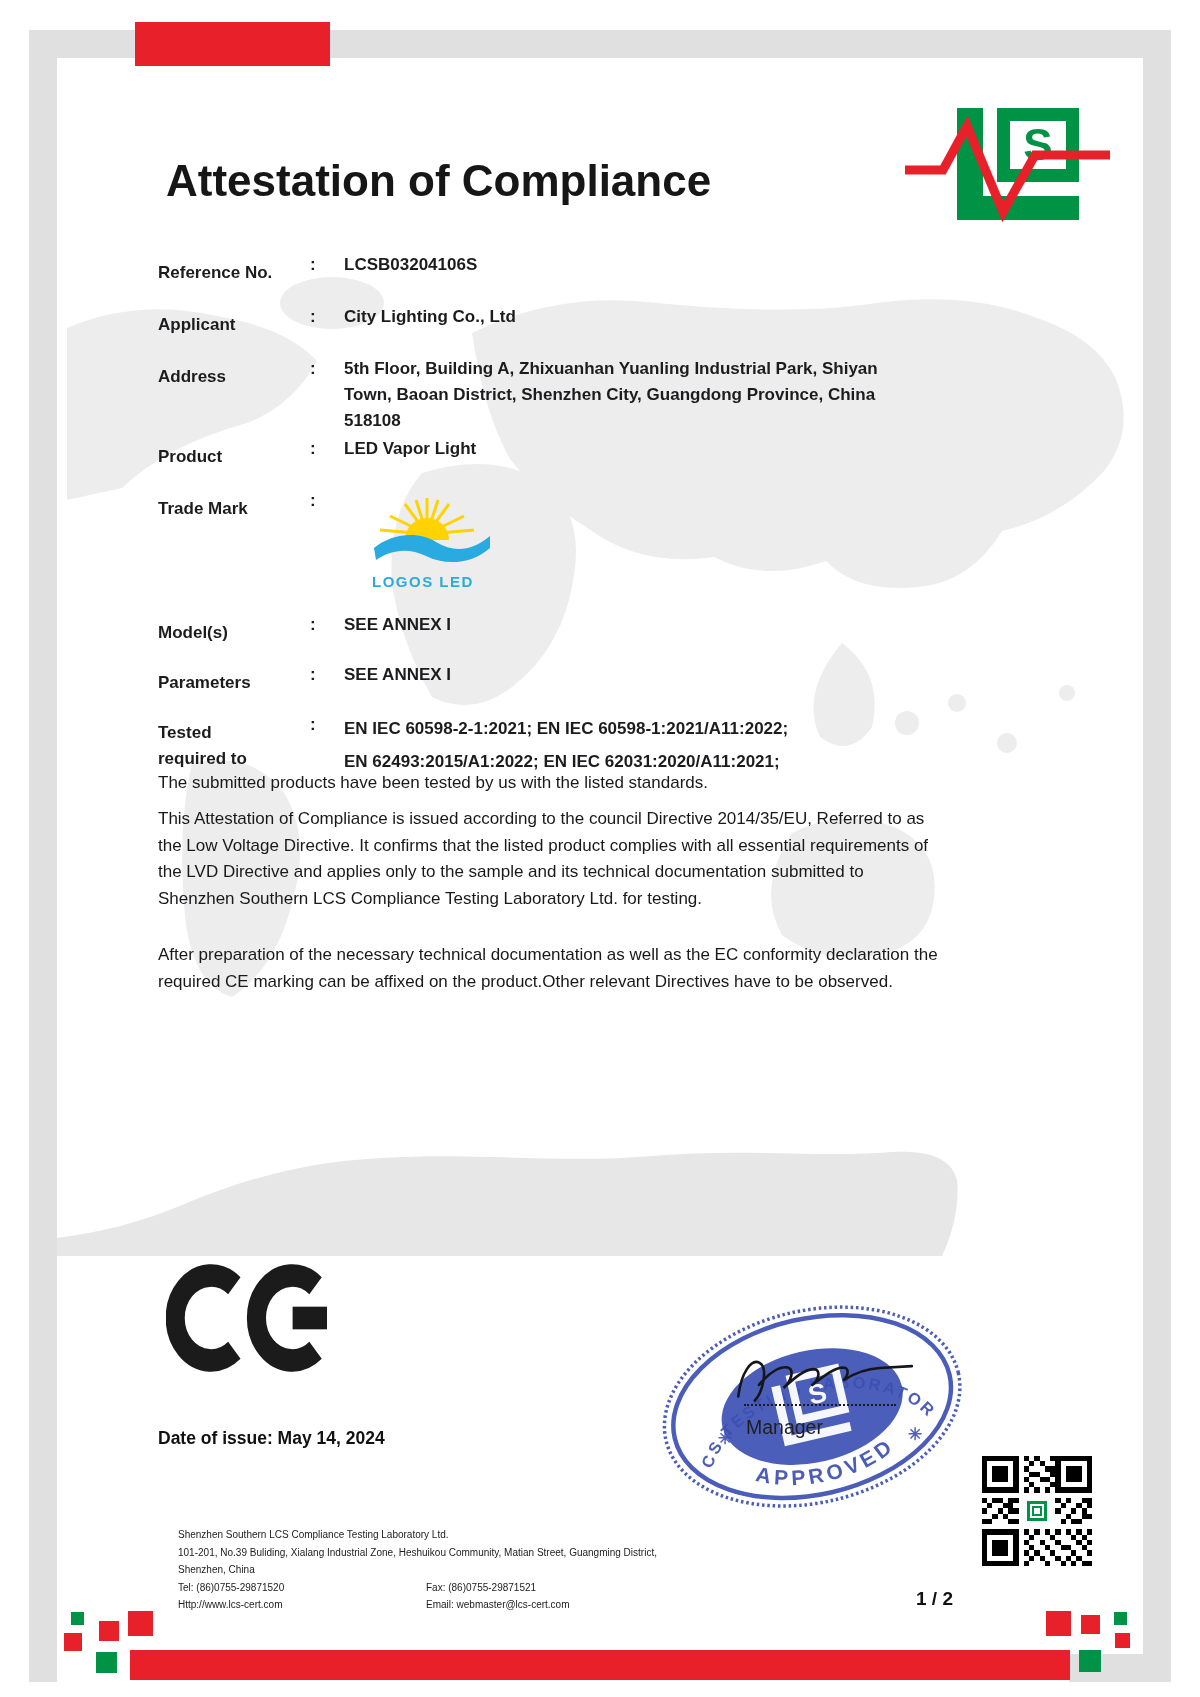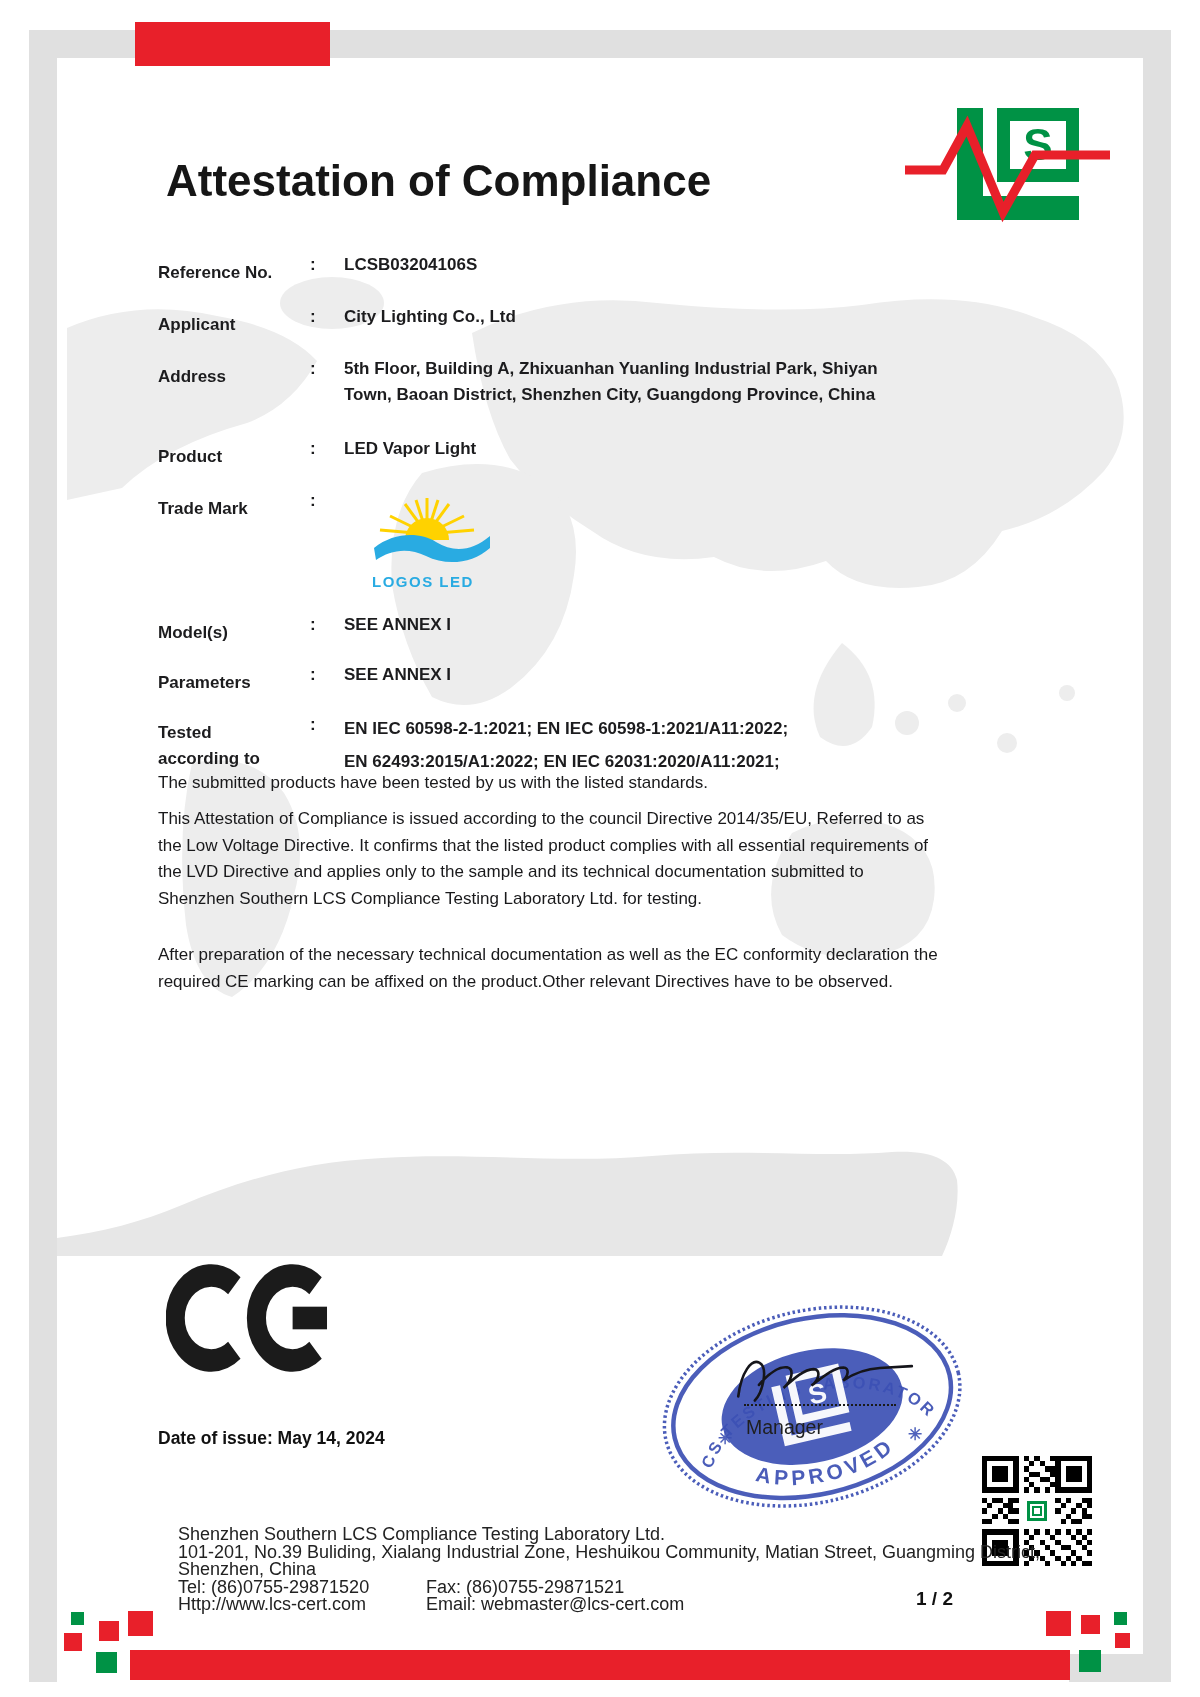--- a/index.html
+++ b/index.html
@@ -39,21 +39,21 @@
 
   .stamp{left:656px;top:1306px;width:318px;height:208px;}
   .stamp svg.seal{position:absolute;left:0;top:0;transform:rotate(-13deg);}
   .stamp .sig{position:absolute;left:72px;top:36px;transform:rotate(-7deg);}
   .stamp .dotline{position:absolute;left:88px;top:98px;width:152px;border-bottom:2.5px dotted #1b1b1b;}
   .stamp .manager{position:absolute;left:90px;top:110px;font-size:19.5px;color:#1f1f1f;}
   .stamp-star{position:absolute;font-size:17px;font-weight:bold;color:#3c50b4;opacity:.9;}
 
   .qr{left:982px;top:1456px;}
 
-  .footer{left:178px;top:1526px;font-size:18px;line-height:17.5px;color:#222;}
+  .footer{left:178px;top:1526px;font-size:10px;line-height:17.5px;color:#222;}
   .footer .cols{display:flex;}
   .footer .c1{width:248px;}
   .page-num{left:916px;top:1588px;font-size:19px;font-weight:bold;color:#111;}
 </style>
 </head>
 <body>
 
 <div class="page">
 
   <svg class="abs map-svg" width="1086" height="1594" viewBox="0 0 1086 1594">
@@ -113,20 +113,21 @@
     <div class="lbl">Applicant</div>
     <div class="colon">:</div>
     <div class="val">City Lighting Co., Ltd</div>
   </div>
   <div class="row" style="top:356px;">
     <div class="lbl">Address</div>
     <div class="colon">:</div>
     <div class="val multi">
       <div>5th Floor, Building A, Zhixuanhan Yuanling Industrial Park, Shiyan</div>
       <div>Town, Baoan District, Shenzhen City, Guangdong Province, China</div>
+      <div>518108</div>
     </div>
   </div>
   <div class="row" style="top:436px;">
     <div class="lbl">Product</div>
     <div class="colon">:</div>
     <div class="val">LED Vapor Light</div>
   </div>
   <div class="row" style="top:488px;">
     <div class="lbl">Trade Mark</div>
     <div class="colon">:</div>
@@ -157,21 +158,21 @@
     <div class="val">SEE ANNEX I</div>
   </div>
   <div class="row" style="top:662px;">
     <div class="lbl">Parameters</div>
     <div class="colon">:</div>
     <div class="val">SEE ANNEX I</div>
   </div>
   <div class="row tested" style="top:712px;">
     <div class="lbl">
       <div>Tested</div>
-      <div>according to</div>
+      <div>required to</div>
     </div>
     <div class="colon">:</div>
     <div class="val multi">
       <div>EN IEC 60598-2-1:2021; EN IEC 60598-1:2021/A11:2022;</div>
       <div>EN 62493:2015/A1:2022; EN IEC 62031:2020/A11:2021;</div>
     </div>
   </div>
 
   <div class="para" style="top:770px;">The submitted products have been tested by us with the listed standards.</div>
   <div class="para" style="top:806px;">This Attestation of Compliance is issued according to the council Directive 2014/35/EU, Referred to as the Low Voltage Directive. It confirms that the listed product complies with all essential requirements of the LVD Directive and applies only to the sample and its technical documentation submitted to Shenzhen Southern LCS Compliance Testing Laboratory Ltd. for testing.</div>

